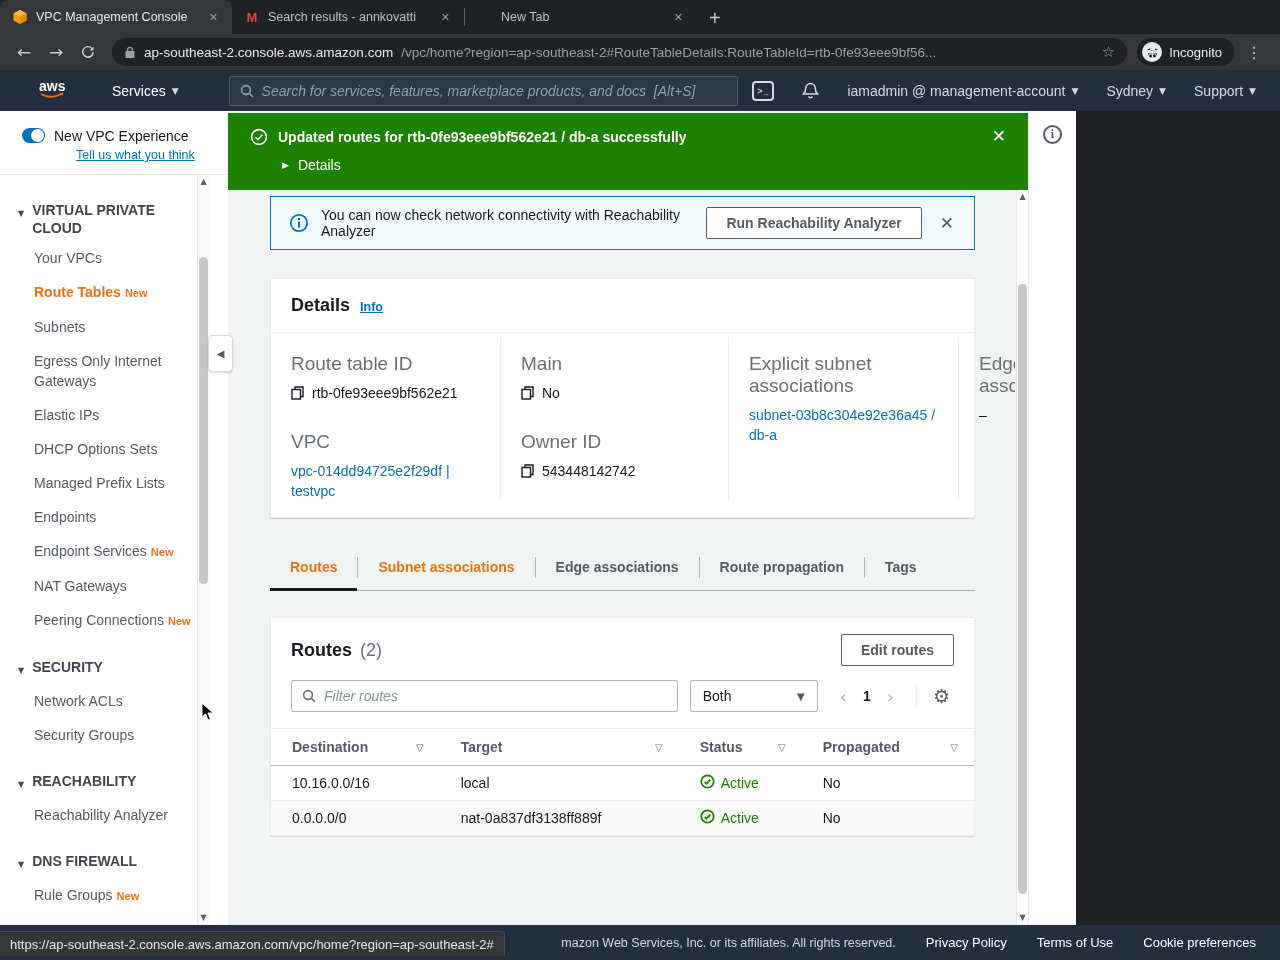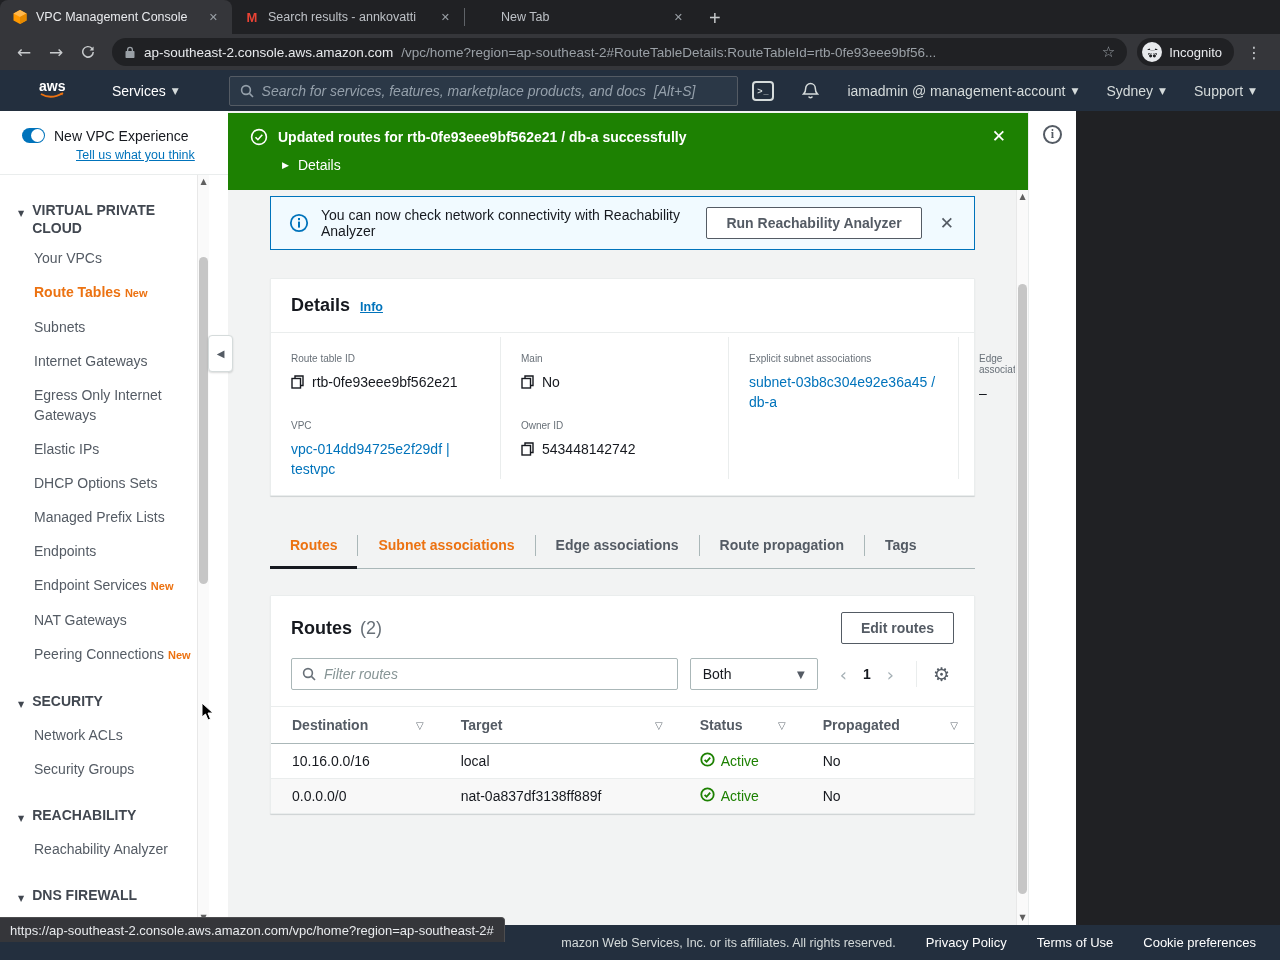--- a/index.html
+++ b/index.html
@@ -114,21 +114,21 @@
     box-shadow:0 1px 1px 0 rgba(0,28,36,.15); }
   .details-card { margin-top:28px; }
   .card-head { padding:16px 20px; display:flex; align-items:baseline; gap:10px;
     border-bottom:1px solid #eaeded; }
   .card-title { font-size:18px; font-weight:bold; color:#16191f; }
   .card-count { font-size:18px; color:#687078; font-weight:normal; }
   .info-link { font-size:12.5px; color:#0073bb; font-weight:bold; }
   .details-grid { display:grid; grid-template-columns:229px 228px 230px 1fr; padding:4px 0 16px 0; }
   .dcol { padding:16px 20px 0 20px; display:flex; flex-direction:column; gap:26px; }
   .dcol + .dcol { border-left:1px solid #eaeded; }
-  .dfield .dlabel { font-size:10px; color:#687078; margin-bottom:8px; }
+  .dfield .dlabel { font-size:19px; color:#687078; margin-bottom:8px; }
   .dfield .dvalue { font-size:14px; color:#16191f; display:flex; gap:7px; line-height:20px; }
   .dfield .dvalue.link { color:#0073bb; }
   .copy-ico { flex:0 0 14px; margin-top:2px; }
 
   
   .tabbar { display:flex; align-items:stretch; margin-top:27px; border-bottom:1px solid #aab7b8; }
   .ptab { font-size:14px; font-weight:bold; color:#545b64; padding:14px 20px 15px 20px;
     position:relative; cursor:pointer; }
   .ptab.hl { color:#ec7211; }
   .ptab.active:after { content:""; position:absolute; left:0; right:0; bottom:-1px; height:3px; background:#16191f; }
@@ -164,21 +164,21 @@
   .status-cell { display:flex; align-items:center; gap:6px; color:#1d8102; }
 
   
   .help-i { position:absolute; top:14px; left:14px; width:19px; height:19px; border:2px solid #545b64;
     border-radius:50%; color:#545b64; font-size:12px; font-weight:bold; display:flex;
     align-items:center; justify-content:center; font-family:"Liberation Serif",serif; }
   .footer { position:absolute; bottom:0; left:0; width:1280px; height:35px; background:#232f3e;
     display:flex; align-items:center; justify-content:flex-end; gap:30px; padding-right:24px; }
   .footer .copy { color:#d5dbdb; font-size:12.5px; }
   .footer a { color:#fff; font-size:13px; text-decoration:none; }
-  .status-tip { position:absolute; bottom:18px; left:0; height:25px; background:#35363a;
+  .status-tip { position:absolute; bottom:4px; left:0; height:25px; background:#35363a;
     border:1px solid #4d4d4f; border-left:none; border-bottom:none; border-top-right-radius:4px;
     color:#e8eaed; font-size:13px; display:flex; align-items:center; padding:0 10px; z-index:40; }
 
   .cursor { position:absolute; left:200px; top:702px; z-index:60; }
 </style>
 </head>
 <body>
 
 <div id="screen">
 
@@ -298,21 +298,20 @@
       <div class="side-divider"></div>
       <nav class="sidenav" id="sidenav">
           <div class="side-section">
             <div class="side-title">
               <span class="tri">▼</span>
               <span>VIRTUAL PRIVATE CLOUD</span>
             </div>
             <div class="side-item"><span>Your VPCs</span></div>
             <div class="side-item active"><span>Route Tables</span><span class="badge-new">New</span></div>
             <div class="side-item"><span>Subnets</span></div>
-            <div class="side-item"><span>Internet Gateways</span></div>
             <div class="side-item"><span>Egress Only Internet Gateways</span></div>
             <div class="side-item"><span>Elastic IPs</span></div>
             <div class="side-item"><span>DHCP Options Sets</span></div>
             <div class="side-item"><span>Managed Prefix Lists</span></div>
             <div class="side-item"><span>Endpoints</span></div>
             <div class="side-item"><span>Endpoint Services</span><span class="badge-new">New</span></div>
             <div class="side-item"><span>NAT Gateways</span></div>
             <div class="side-item"><span>Peering Connections</span><span class="badge-new">New</span></div>
           </div>
           <div class="side-section">

